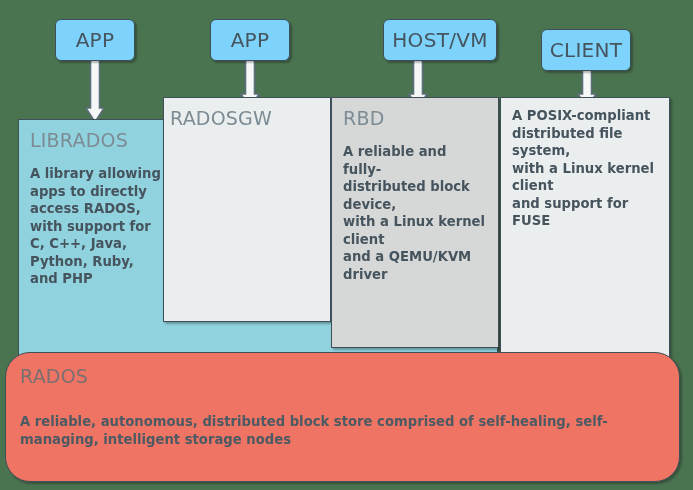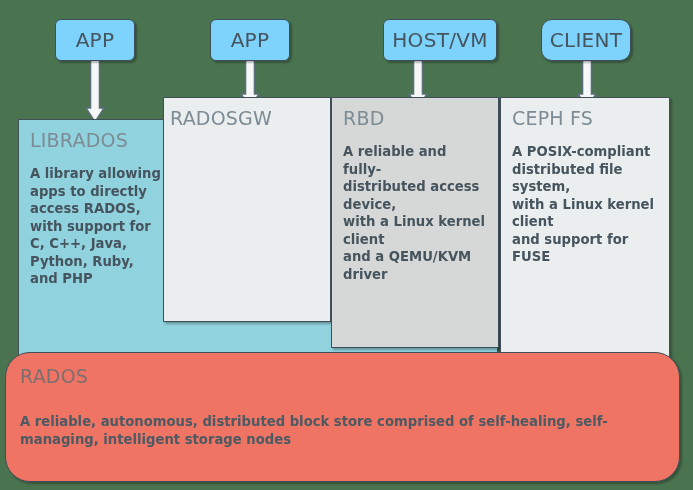--- a/index.html
+++ b/index.html
@@ -110,47 +110,46 @@
       <path d="M4.5 0 L4.5 36 L0 36 L9 50 L18 36 L13.5 36 L13.5 0" fill="#f6f8f8" stroke="#5d6f7a" stroke-width="1.6" stroke-linejoin="miter"></path>
     </svg>
   </div>
 
   <div class="box client-box" style="left:55px; top:19px; width:80px; height:42px;">APP</div>
 
   <div class="box client-box" style="left:210px; top:19px; width:80px; height:42px;">APP</div>
 
   <div class="box client-box" style="left:360px; top:19px; width:114px; height:42px;margin-left:23px;">HOST/VM</div>
 
-  <div class="box client-box" style="left:541px; top:19px; width:90px; height:42px;border-radius:11px;">CLIENT</div>
+  <div class="box client-box" style="left:541px; top:29px; width:90px; height:42px;">CLIENT</div>
 
   <div class="box service librados" style="left:18px; top:119px; width:480px; height:240px;">
     <div class="title">LIBRADOS</div>
     <div class="desc">A library allowing
 apps to directly
 access RADOS,
 with support for
 C, C++, Java,
 Python, Ruby,
 and PHP</div>
   </div>
 
   <div class="box service radosgw" style="left:163px; top:97px; width:168px; height:225px;padding-left:6px;">
     <div class="title">RADOSGW</div>
   </div>
 
   <div class="box service rbd" style="left:331px; top:97px; width:168px; height:251px;">
     <div class="title">RBD</div>
     <div class="desc">A reliable and fully-
-distributed access device,
+distributed block device,
 with a Linux kernel client
 and a QEMU/KVM driver</div>
   </div>
 
   <div class="box service cephfs" style="left:500px; top:97px; width:170px; height:275px;">
-    <div class="title">CEPH FS</div>
     <div class="desc">A POSIX-compliant
 distributed file system,
 with a Linux kernel client
 and support for FUSE</div>
   </div>
 
   <div class="box rados" style="left:5px; top:352px; width:675px; height:130px;border-radius:25px;">
     <div class="title">RADOS</div>
     <div class="desc">A reliable, autonomous, distributed block store comprised of self-healing, self-managing, intelligent storage nodes</div>
   </div>

